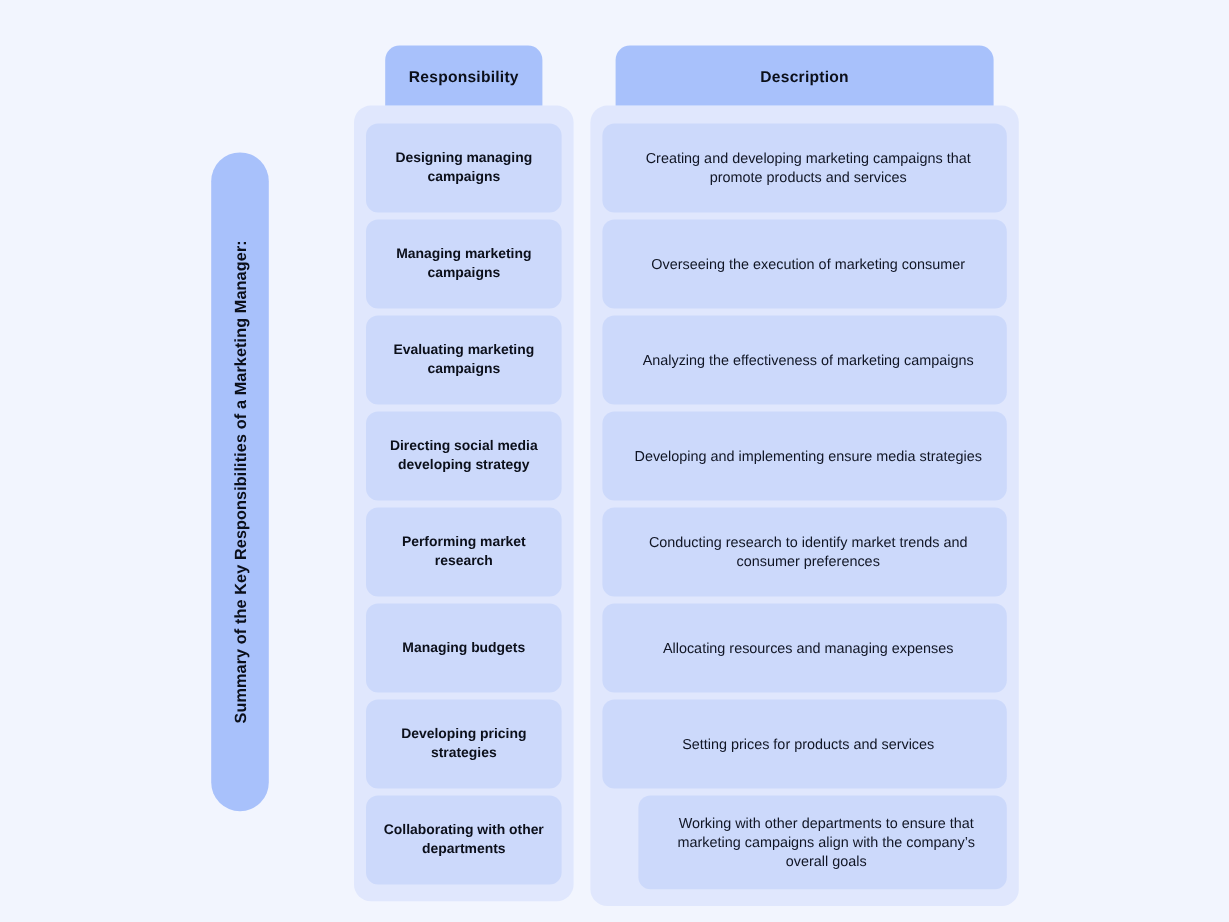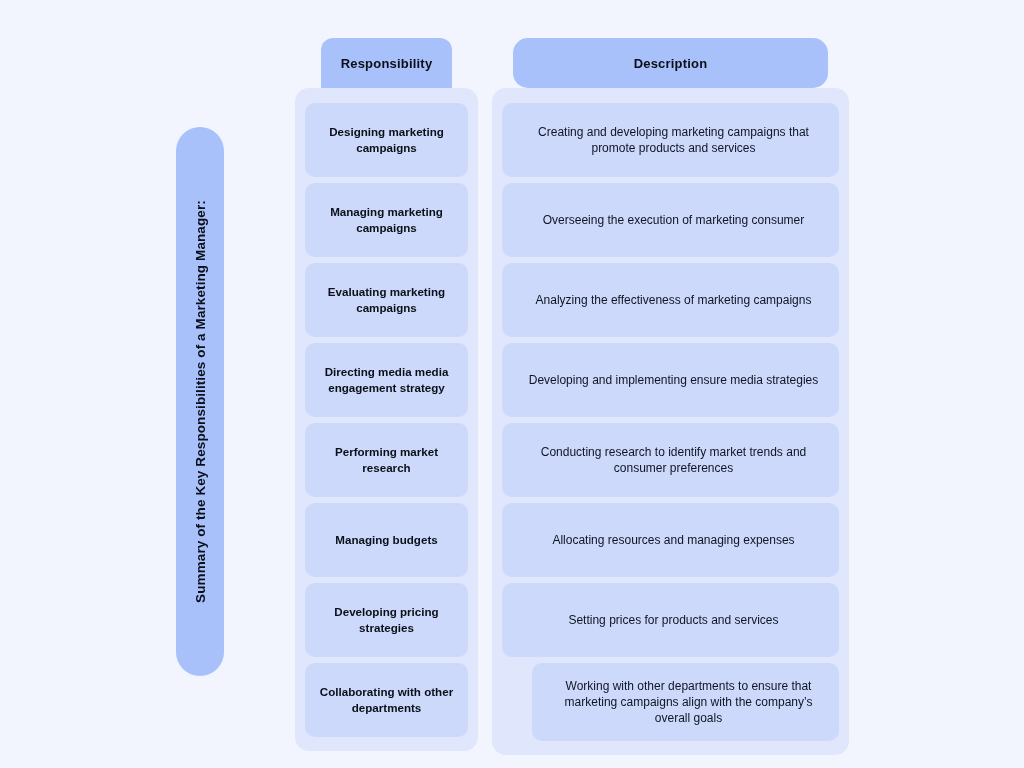--- a/index.html
+++ b/index.html
@@ -55,21 +55,21 @@
     height: 50px;
     background: #a8c1fb;
     border-radius: 12px 12px 0 0;
     display: flex;
     align-items: center;
     justify-content: center;
     z-index: 2;
     box-sizing: border-box;
   }
   #col-responsibility .col-header { margin: 0 26px; }
-  #col-description    .col-header { margin: 0 21px; border-radius: 15px; }
+  #col-description    .col-header { margin: 0 21px; }
 
   .col-header-label {
     font-size: 13px;
     font-weight: bold;
     color: #0b0f1a;
     letter-spacing: 0.2px;
   }
 
   .col-body {
     position: relative;
@@ -118,30 +118,30 @@
 </div>
 
 <div id="table-wrap">
 
   <div class="column" id="col-responsibility">
     <div class="col-header">
       <span class="col-header-label">Responsibility</span>
     </div>
     <div class="col-body">
       <div class="cell">
-          <span class="cell-text">Designing marketing campaigns</span>
+          <span class="cell-text">Designing managing campaigns</span>
         </div>
       <div class="cell">
           <span class="cell-text">Managing marketing campaigns</span>
         </div>
       <div class="cell">
           <span class="cell-text">Evaluating marketing campaigns</span>
         </div>
       <div class="cell">
-          <span class="cell-text">Directing media media engagement strategy</span>
+          <span class="cell-text">Directing social media developing strategy</span>
         </div>
       <div class="cell">
           <span class="cell-text">Performing market research</span>
         </div>
       <div class="cell">
           <span class="cell-text">Managing budgets</span>
         </div>
       <div class="cell">
           <span class="cell-text">Developing pricing strategies</span>
         </div>

